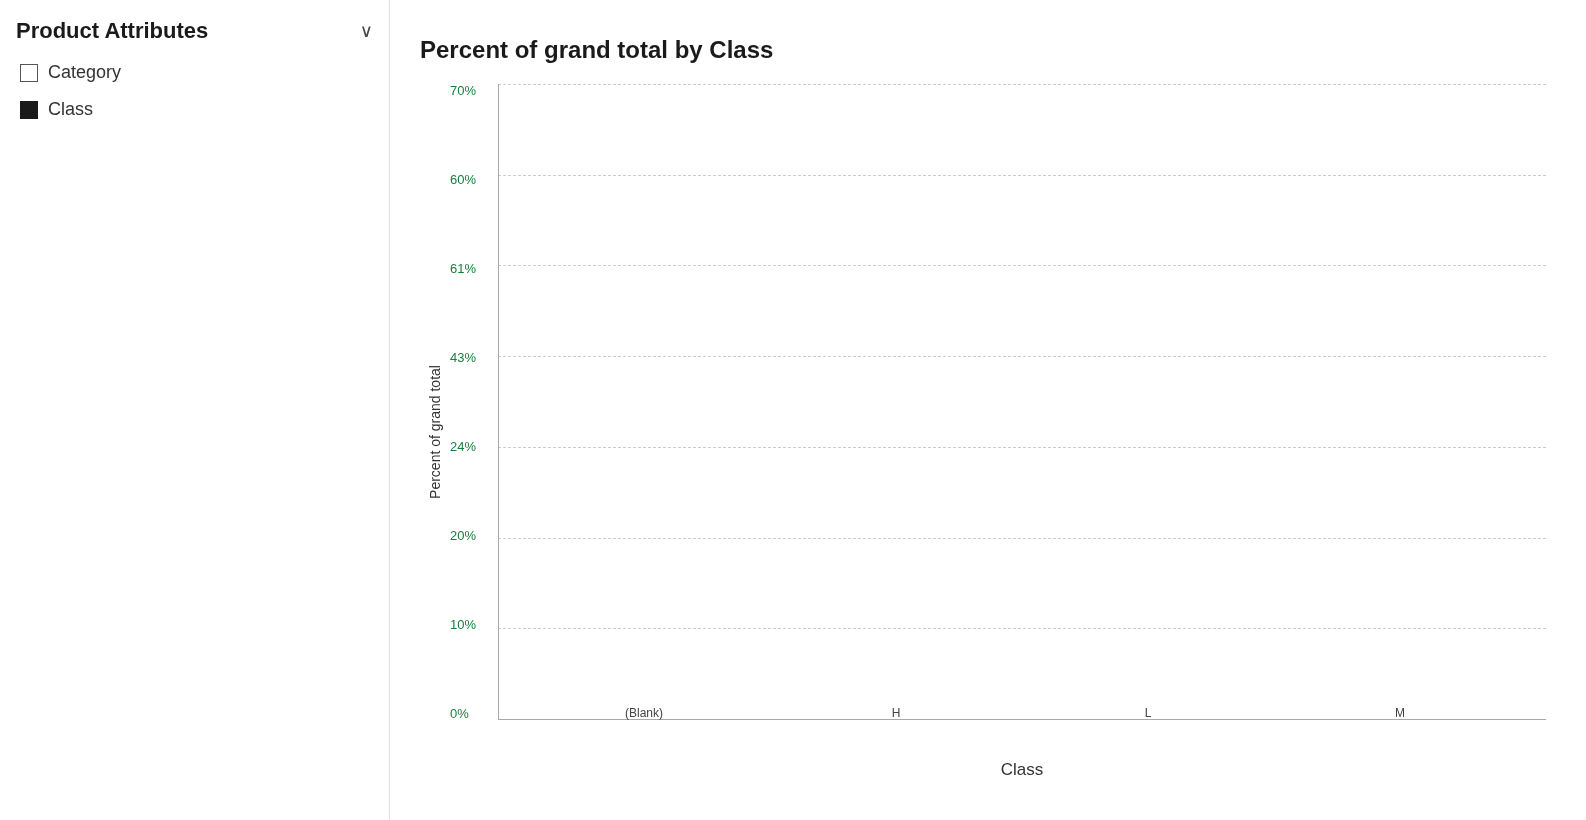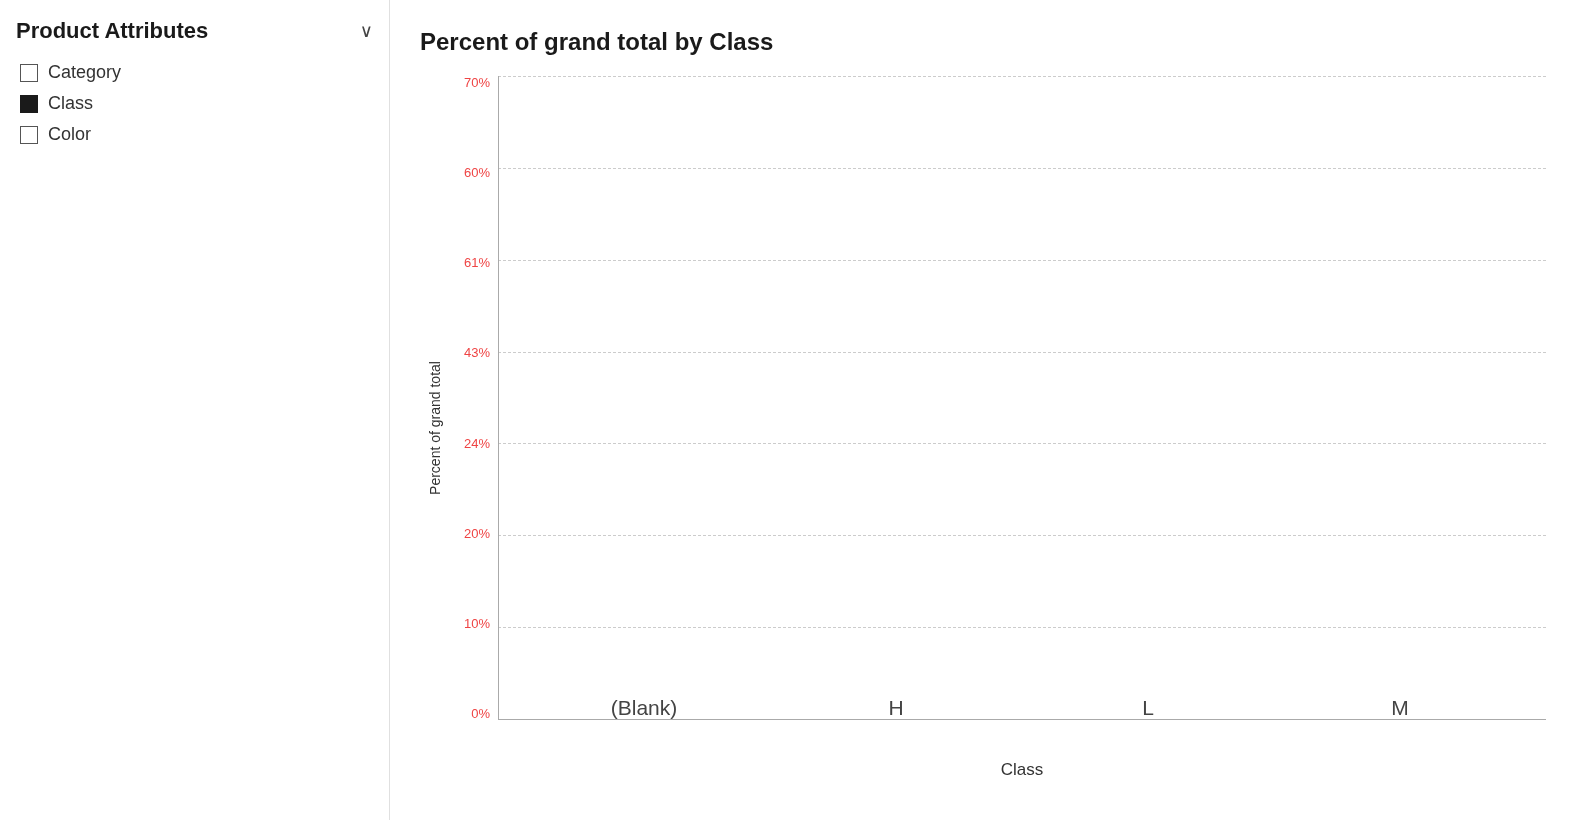--- a/index.html
+++ b/index.html
@@ -37,21 +37,21 @@
 
     .chevron-icon {
       font-size: 18px;
       color: #444;
       cursor: pointer;
     }
 
     .sidebar-items {
       display: flex;
       flex-direction: column;
-      gap: 10px;
+      gap: 16px;
       padding-left: 4px;
     }
 
     .sidebar-item {
       display: flex;
       align-items: center;
       gap: 10px;
       cursor: pointer;
     }
 
@@ -69,21 +69,21 @@
     }
 
     .sidebar-item-label {
       font-size: 18px;
       color: #333;
     }
 
     
     .chart-area {
       flex: 1;
-      padding: 28px 40px 40px 30px;
+      padding: 36px 40px 40px 30px;
       display: flex;
       flex-direction: column;
       background: #fff;
     }
 
     .chart-title {
       font-size: 24px;
       font-weight: 600;
       color: #1a1a1a;
       margin-bottom: 20px;
@@ -126,22 +126,21 @@
     .y-axis {
       display: flex;
       flex-direction: column-reverse;
       justify-content: space-between;
       width: 48px;
       padding-bottom: 30px;
     }
 
     .y-tick {
       font-size: 13px;
-      color: #ef4444;
-      text-align: right;
+      color: #15803d;
       padding-right: 8px;
       line-height: 1;
     }
 
     .bars-area {
       flex: 1;
       position: relative;
       display: flex;
       flex-direction: column;
     }
@@ -181,21 +180,21 @@
       max-width: 180px;
     }
 
     .bar {
       width: 130px;
       background: #1a9fff;
       border-radius: 2px 2px 0 0;
     }
 
     .bar-label {
-      font-size: 21px;
+      font-size: 12px;
       color: #444;
       margin-top: 0;
       text-align: center;
     }
 
     .x-axis-label-row {
       height: 30px;
       display: flex;
       align-items: flex-end;
       justify-content: center;
@@ -238,24 +237,20 @@
     <div class="sidebar-item">
       <div class="checkbox"></div>
       <span class="sidebar-item-label">Category</span>
     </div>
 
     <div class="sidebar-item">
       <div class="checkbox checked"></div>
       <span class="sidebar-item-label">Class</span>
     </div>
 
-    <div class="sidebar-item">
-      <div class="checkbox"></div>
-      <span class="sidebar-item-label">Color</span>
-    </div>
   </div>
 </div>
 
 <div class="chart-area">
   <div class="chart-title">Percent of grand total by Class</div>
   <div class="chart-container">
 
     <div class="y-axis-label-container">
       <span class="y-axis-label">Percent of grand total</span>
     </div>

